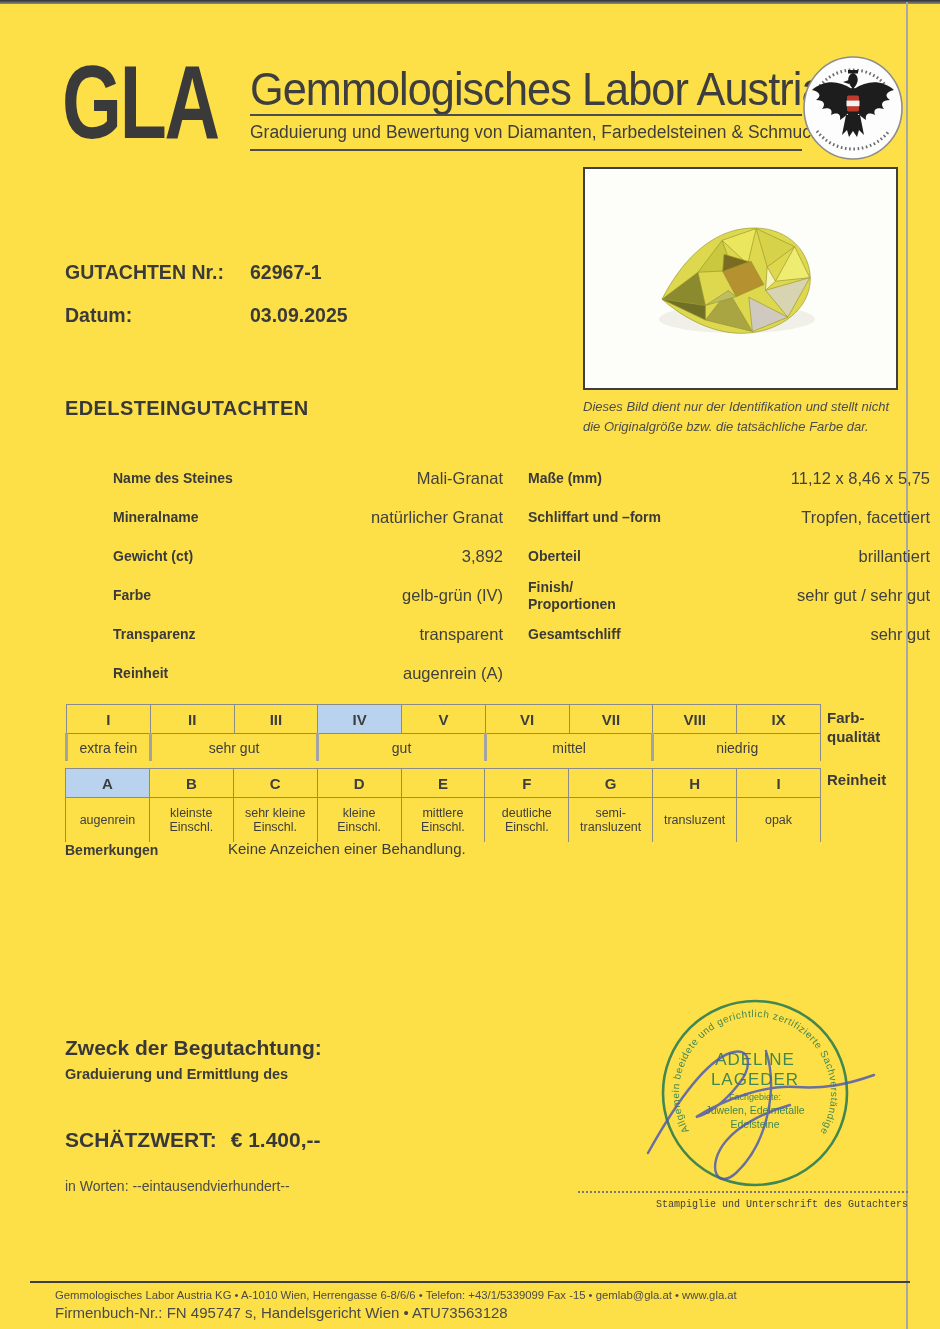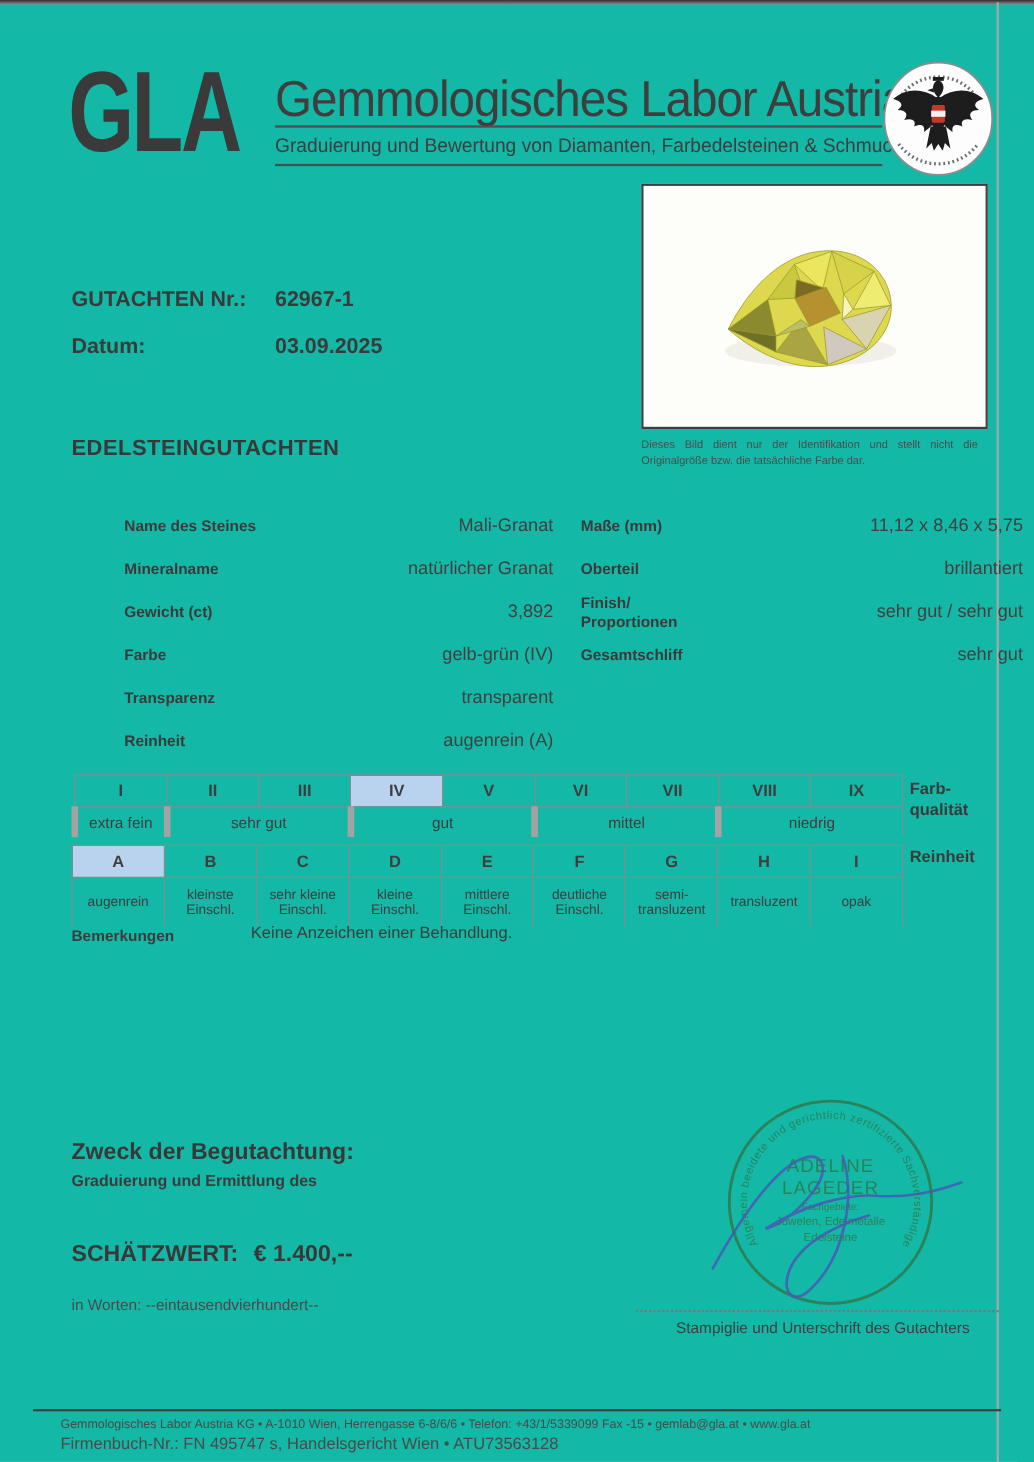--- a/index.html
+++ b/index.html
@@ -1,17 +1,17 @@
 <!DOCTYPE html>
 <html><head>
 <meta charset="utf-8">
 <style>
   html,body{margin:0;padding:0;background:#e8e8e8;}
   .page{
-    position:relative;width:940px;height:1329px;background:#14b8a6;
+    position:relative;width:940px;height:1329px;background:#fde047;
     font-family:"Liberation Sans",sans-serif;color:#3c3c3c;overflow:hidden;
     margin:0 auto;
   }
   .abs{position:absolute;}
   
   .edge-top{left:0;top:0;width:940px;height:4px;background:linear-gradient(#2f2f2f,#8a8a8a);}
   .edge-right{left:906px;top:2px;width:2px;height:1327px;background:#a8a8a8;}
   
   .logo{left:62px;top:50px;font-size:104px;line-height:1;font-weight:bold;color:#3a3a3a;
         letter-spacing:-3px;transform:scaleX(0.74);transform-origin:0 0;}
@@ -21,51 +21,51 @@
   .h-sub{left:250px;top:122px;font-size:18px;color:#3e3e3e;white-space:nowrap;
         transform:scaleX(0.97);transform-origin:0 0;}
   .h-rule2{left:250px;top:149px;width:552px;height:2px;background:#4d4d4d;}
   .emblem{left:800px;top:55px;width:106px;height:106px;}
   
   .meta-label{font-weight:bold;font-size:19.5px;color:#3a3a3a;}
   .meta-value{font-weight:bold;font-size:19.5px;color:#3a3a3a;}
   .doc-title{left:65px;top:397px;font-weight:bold;font-size:20px;letter-spacing:.4px;color:#383838;}
   
   .photo-box{left:583px;top:167px;width:311px;height:219px;border:2px solid #3f3f3f;background:#fdfdfa;}
-  .photo-cap{left:583px;top:397px;width:306px;font-size:10px;line-height:1.5;color:#4c4c4c;text-align:justify;}
+  .photo-cap{left:583px;top:397px;width:306px;font-size:13px;line-height:1.5;color:#4c4c4c;text-align:justify;font-style:italic;}
   
   .fields{display:flex;flex-direction:column;margin-left:48px;}
   .frow{display:flex;align-items:center;height:39px;}
   .flabel{font-weight:bold;font-size:14px;color:#3a3a3a;white-space:pre-line;line-height:1.2;}
   .fvalue{flex:1;text-align:right;font-size:16.5px;color:#404040;}
   .fields-left{left:65px;top:459px;width:390px;}
   .fields-right{left:480px;top:459px;width:402px;}
   
   .gtable{border-collapse:collapse;table-layout:fixed;width:756px;color:#3e3e3e;}
   .gtable td{text-align:center;overflow:hidden;}
   .scale-row td{height:26px;border:1px solid #8b8b8b;font-size:15px;font-weight:600;}
-  .group-row td{height:25px;border-left:6px solid #a3a3a3;border-right:1px solid #8b8b8b;font-size:14px;}
+  .group-row td{height:25px;border-left:3px solid #a3a3a3;border-right:1px solid #8b8b8b;font-size:14px;}
   .desc-row td{height:42px;border-left:1px solid #8b8b8b;border-right:1px solid #8b8b8b;
                font-size:12.5px;line-height:1.15;vertical-align:middle;padding:1px 2px;}
   .hl{background:#b9d3ef;}
   .axis{font-weight:bold;font-size:15px;color:#3a3a3a;white-space:pre-line;line-height:1.25;}
   
   .rem-label{left:65px;top:842px;font-weight:bold;font-size:14px;}
   .rem-value{left:228px;top:840px;font-size:15px;}
   
   .purpose-h{left:65px;top:1036px;font-weight:bold;font-size:21px;color:#383838;}
   .purpose-l1{left:65px;top:1066px;font-weight:bold;font-size:14.5px;}
   .purpose-l2{left:65px;top:1084px;font-weight:bold;font-size:14.5px;}
   .estimate{left:65px;top:1128px;font-weight:bold;font-size:21px;color:#383838;}
   .estimate .val{margin-left:14px;}
   .inwords{left:65px;top:1178px;font-size:14px;color:#4a4a4a;}
   
   .stampwrap{left:618px;top:993px;width:290px;height:200px;}
   .dotline{left:578px;top:1191px;width:330px;border-top:2px dotted #787878;height:0;}
-  .stamp-cap{left:588px;top:1199px;width:320px;text-align:center;font-size:14px;color:#3e3e3e;}
+  .stamp-cap{left:588px;top:1199px;width:320px;text-align:right;font-size:10px;color:#3e3e3e;font-family:Liberation Mono, monospace;}
   
   .f-rule{left:30px;top:1281px;width:880px;height:2px;background:#3f3f3f;}
   .f1{left:55px;top:1289px;font-size:11.3px;color:#4a4a4a;white-space:nowrap;}
   .f2{left:55px;top:1304px;font-size:15px;color:#4a4a4a;white-space:nowrap;}
 </style>
 </head>
 <body>
 
 <div class="page">
 
@@ -148,20 +148,24 @@
     <div class="frow">
       <span class="flabel">Reinheit</span>
       <span class="fvalue">augenrein (A)</span>
     </div>
   </div>
 
   <div class="abs fields fields-right">
     <div class="frow">
       <span class="flabel">Maße (mm)</span>
       <span class="fvalue">11,12 x 8,46 x 5,75</span>
+    </div>
+    <div class="frow">
+      <span class="flabel">Schliffart und –form</span>
+      <span class="fvalue">Tropfen, facettiert</span>
     </div>
     <div class="frow">
       <span class="flabel">Oberteil</span>
       <span class="fvalue">brillantiert</span>
     </div>
     <div class="frow">
       <span class="flabel">Finish/
 Proportionen</span>
       <span class="fvalue">sehr gut / sehr gut</span>
     </div>

